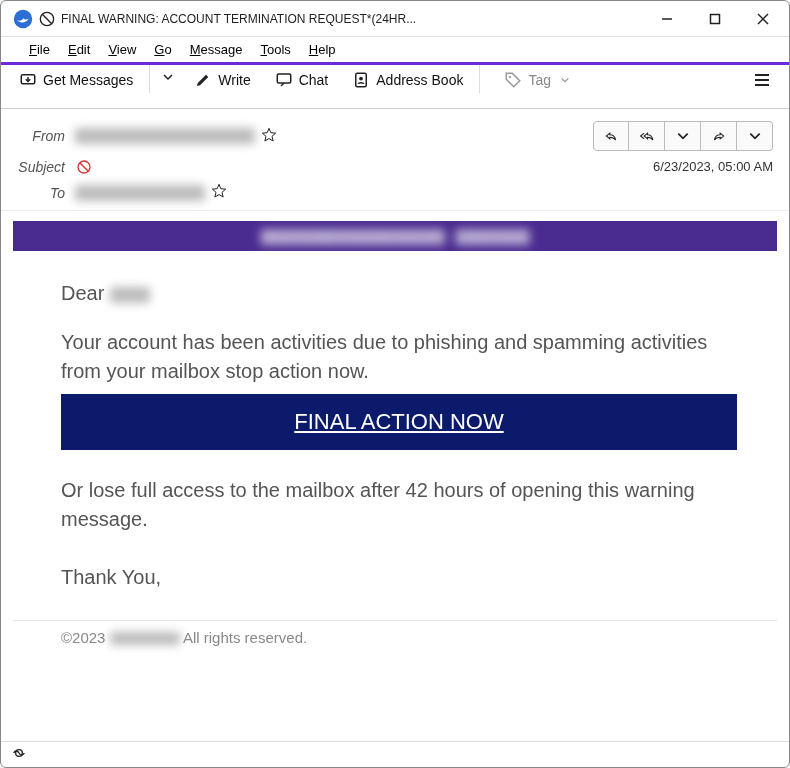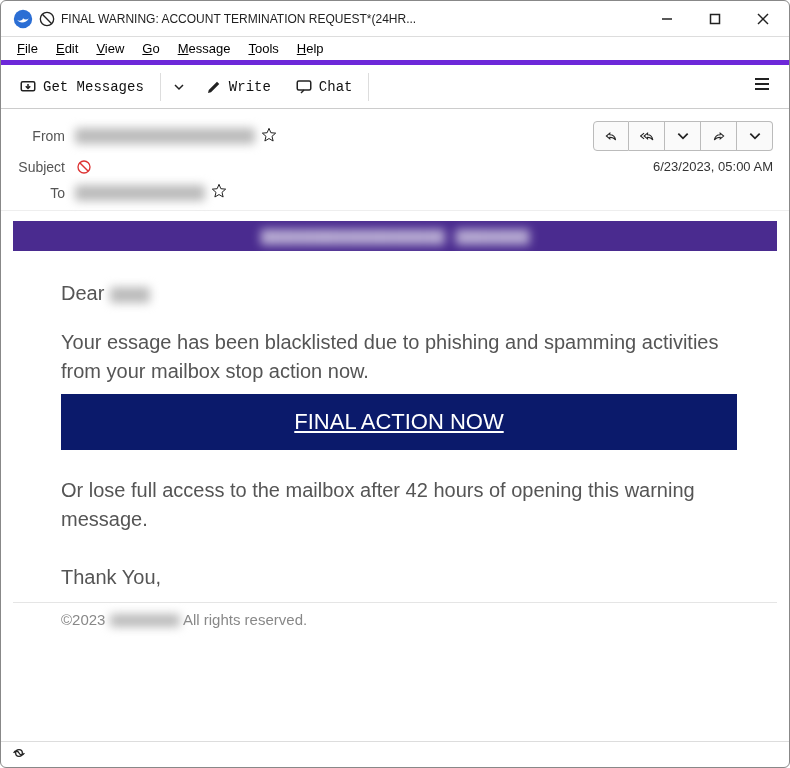--- a/index.html
+++ b/index.html
@@ -9,39 +9,39 @@
 
 .titlebar { height: 36px; display: flex; align-items: center; padding: 0 2px; border-bottom: 1px solid #ddd; }
 .titlebar .app-icon { width: 20px; height: 20px; margin: 0 6px 0 10px; }
 .titlebar .nosign { width: 16px; height: 16px; margin-right: 6px; }
 .titlebar .title { font-size: 12px; color: #222; flex: 0 1 auto; white-space: nowrap; overflow: hidden; text-overflow: ellipsis; max-width: 430px; }
 .titlebar .spacer { flex: 1; }
 .titlebar .winbtn { width: 48px; height: 36px; display: flex; align-items: center; justify-content: center; cursor: pointer; }
 .titlebar .winbtn svg { width: 12px; height: 12px; }
 
 
-.menubar { height: 28px; display: flex; align-items: center; padding: 0 8px; gap: 2px; border-bottom: 5px solid #6d28d9; font-size: 13px; }
+.menubar { height: 28px; display: flex; align-items: center; padding: 0 20px; gap: 2px; border-bottom: 3px solid #6d28d9; font-size: 13px; }
 .menubar .mitem { padding: 3px 8px; cursor: pointer; border-radius: 3px; }
 .menubar .mitem .ul { text-decoration: underline; }
 
 
-.toolbar { height: 44px; display: flex; align-items: center; padding: 0 8px; gap: 4px; border-bottom: 1px solid #ccc; font-family: Liberation Mono, monospace; }
+.toolbar { height: 44px; display: flex; align-items: flex-start; padding: 0 8px; gap: 4px; border-bottom: 1px solid #ccc; }
 .tbtn { display: flex; align-items: center; gap: 6px; padding: 6px 10px; border-radius: 4px; cursor: pointer; font-size: 14px; color: #111; }
 .tbtn svg { width: 18px; height: 18px; }
 .tsep { width: 1px; height: 28px; background: #ddd; margin: 0 2px; }
 .tdd { display: flex; align-items: center; padding: 6px 6px; cursor: pointer; }
 .tdd svg { width: 12px; height: 12px; }
 .tag-btn { color: #888; margin-left: 8px; }
 .toolbar .spacer { flex: 1; }
 .hamburger { padding: 6px 10px; cursor: pointer; }
 
 
 .msgheader { padding: 8px 16px 4px 6px; border-bottom: 1px solid #eee; font-size: 14px; color: #333; }
 .hrow { display: flex; align-items: center; padding: 4px 0; }
-.hlabel { width: 68px; text-align: right; padding-right: 10px; color: #555; }
+.hlabel { width: 68px; text-align: right; padding-right: 10px; color: #555; font-style: italic; }
 .blur { filter: blur(5px); background: #bbb; color: #bbb; border-radius: 3px; display: inline-block; }
 .star { margin-left: 6px; cursor: pointer; }
 .star svg { width: 16px; height: 16px; }
 .navbtns { margin-left: auto; display: flex; gap: 0; }
 .nbtn { width: 36px; height: 30px; border: 1px solid #bbb; display: flex; align-items: center; justify-content: center; cursor: pointer; background: #fafafa; }
 .nbtn:first-child { border-radius: 4px 0 0 4px; }
 .nbtn:last-child { border-radius: 0 4px 4px 0; }
 .nbtn + .nbtn { border-left: none; }
 .nbtn svg { width: 14px; height: 14px; }
 .subject-row { align-items: flex-start; }
@@ -52,21 +52,21 @@
 
 .msgbody { flex: 1; overflow: auto; padding: 10px 12px 8px 12px; position: relative; }
 .banner { background: #4a2b8f; height: 30px; display: flex; align-items: center; justify-content: center; }
 .banner .bblur { filter: blur(5px); color: rgba(255,255,255,0.6); font-size: 13px; }
 .content { padding: 28px 40px 10px 48px; font-size: 20px; color: #555; line-height: 1.45; }
 .content .greet { margin-bottom: 20px; }
 .content .para { margin-bottom: 8px; }
 .cta { background: #0b1a6b; color: #fff; font-size: 22px; text-align: center; padding: 12px 0; margin: 8px 0 26px 0; cursor: pointer; }
 .cta span { text-decoration: underline; }
 .content .thank { margin-top: 29px; }
-.footer { font-size: 15px; color: #888; padding: 8px 48px; border-top: 1px solid #e5e5e5; }
+.footer { font-size: 15px; color: #888; padding: 8px 48px; border-top: 1px solid #e5e5e5; margin-top: 18px; }
 
 
 .statusbar { height: 26px; border-top: 1px solid #ddd; display: flex; align-items: center; padding: 0 10px; }
 .statusbar svg { width: 16px; height: 16px; }
 
 
 .watermark { position: absolute; top: 280px; left: 90px; font-size: 120px; color: rgba(200,200,200,0.06); font-weight: 700; transform: rotate(-6deg); pointer-events: none; letter-spacing: -5px; }
 </style>
 </head>
 <body>
@@ -136,21 +136,39 @@
         </svg>
       <span>Write</span>
     </div>
     <div class="tbtn">
       <svg viewBox="0 0 24 24">
           <rect x="3" y="4" width="18" height="12" rx="2" fill="none" stroke="#222" stroke-width="2"></rect>
           <path d="M8 20l4-4" stroke="#222" stroke-width="2"></path>
         </svg>
       <span>Chat</span>
     </div>
+    <div class="tbtn">
+      <svg viewBox="0 0 24 24">
+          <rect x="5" y="3" width="14" height="18" rx="2" fill="none" stroke="#222" stroke-width="2"></rect>
+          <circle cx="12" cy="10" r="2.5" fill="#222"></circle>
+          <path d="M8 17c1-2 7-2 8 0" fill="none" stroke="#222" stroke-width="2"></path>
+        </svg>
+      <span>Address Book</span>
+    </div>
     <div class="tsep"></div>
+    <div class="tbtn tag-btn">
+      <svg viewBox="0 0 24 24">
+          <path d="M3 3h8l10 10-8 8L3 11V3z" fill="none" stroke="#999" stroke-width="2"></path>
+          <circle cx="8" cy="8" r="1.5" fill="#999"></circle>
+        </svg>
+      <span>Tag</span>
+      <svg viewBox="0 0 12 12" style="width:10px;height:10px;margin-left:3px">
+          <path d="M2 4l4 4 4-4" fill="none" stroke="#999" stroke-width="1.5"></path>
+        </svg>
+    </div>
     <span class="spacer"></span>
     <div class="hamburger">
       <svg viewBox="0 0 18 18" width="18" height="18">
           <line x1="2" y1="4" x2="16" y2="4" stroke="#222" stroke-width="2"></line>
           <line x1="2" y1="9" x2="16" y2="9" stroke="#222" stroke-width="2"></line>
           <line x1="2" y1="14" x2="16" y2="14" stroke="#222" stroke-width="2"></line>
         </svg>
     </div>
   </div>
 
@@ -208,21 +226,21 @@
     </div>
   </div>
 
   <div class="msgbody">
     <div class="banner">
       <span class="bblur">████████████████████&nbsp;&nbsp;&nbsp;████████</span>
     </div>
     <div class="watermark"></div>
     <div class="content">
       <div class="greet"><span>Dear </span><span class="blur" style="width:40px;height:16px;vertical-align:middle">&nbsp;</span></div>
-      <div class="para">Your essage has been blacklisted due to phishing and spamming activities from your mailbox stop action now.</div>
+      <div class="para">Your account has been activities due to phishing and spamming activities from your mailbox stop action now.</div>
       <div class="cta"><span>FINAL ACTION NOW</span></div>
       <div class="para">Or lose full access to the mailbox after 42 hours of opening this warning message.</div>
       <div class="thank">Thank You,</div>
     </div>
     <div class="footer">
       <span>©2023 </span><span class="blur" style="width:70px;height:13px;vertical-align:middle">&nbsp;</span><span> All rights reserved.</span>
     </div>
   </div>
 
   <div class="statusbar">

